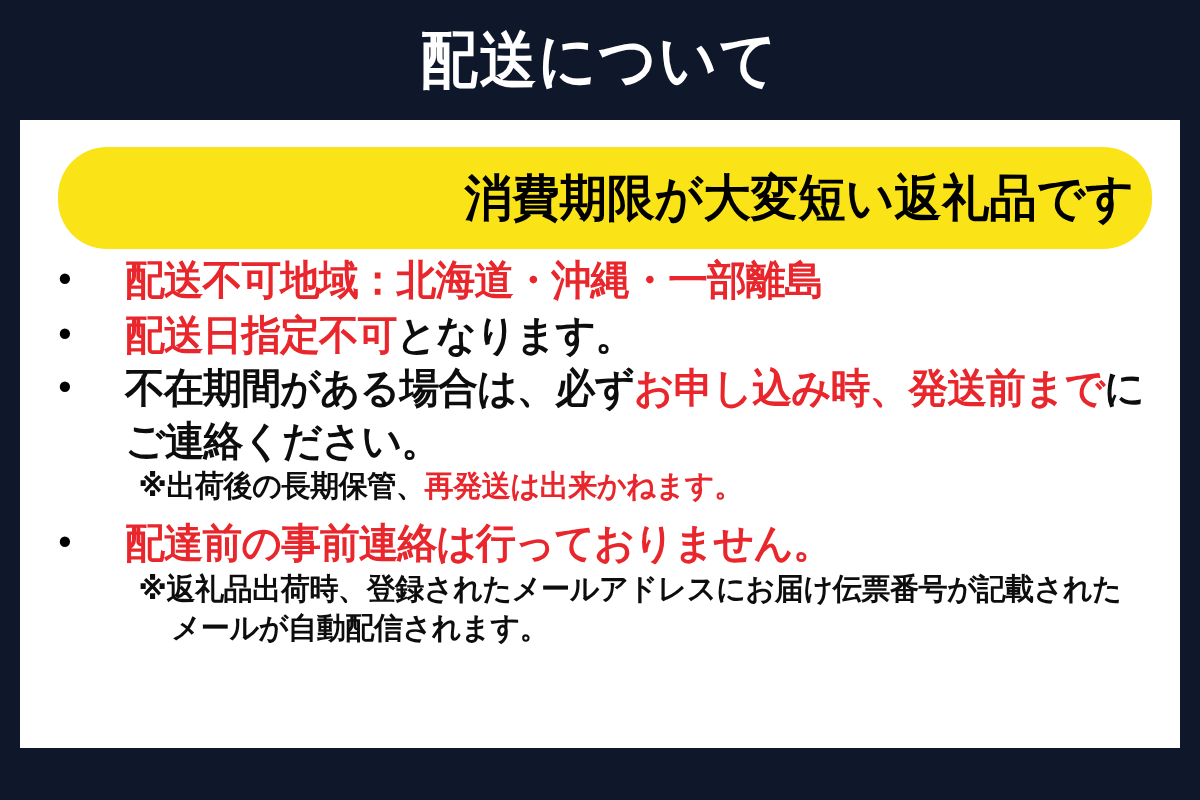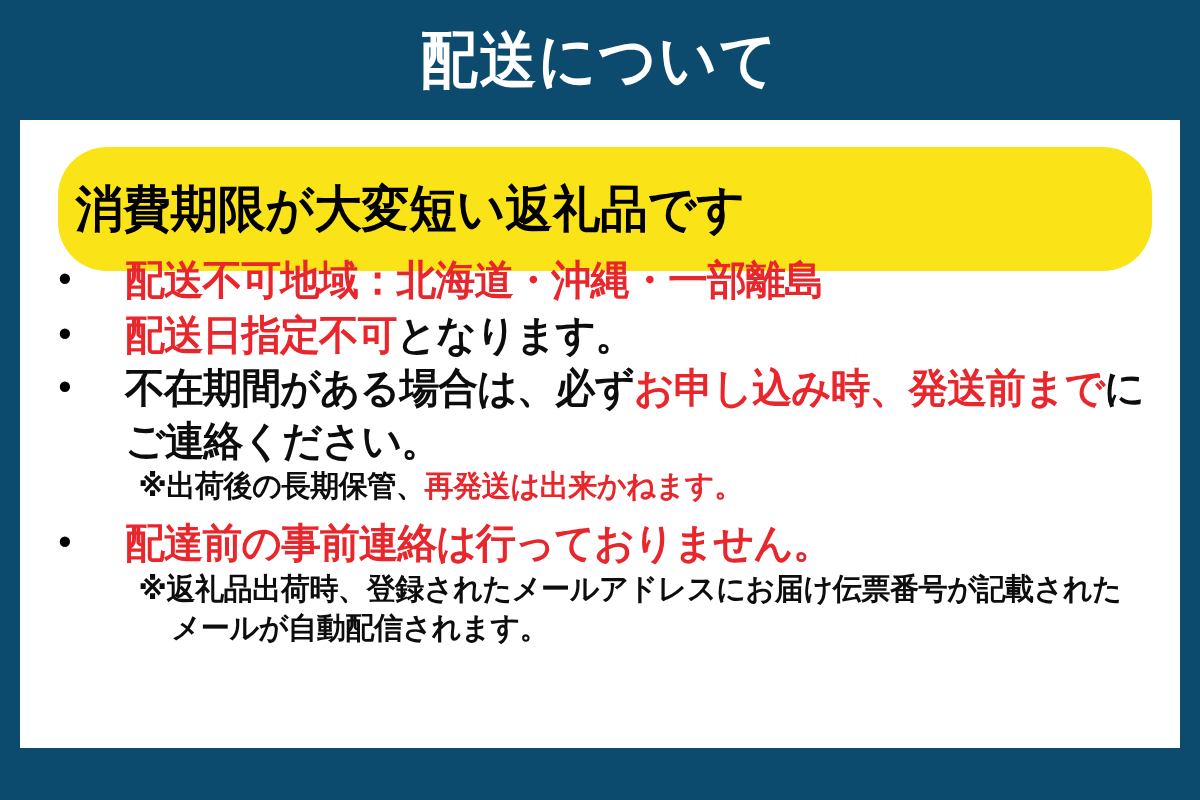--- a/index.html
+++ b/index.html
@@ -11,21 +11,21 @@
     height: 800px;
     overflow: hidden;
     font-family: "Liberation Sans", "DejaVu Sans", sans-serif;
     background: #c4252e;
   }
 
   #page {
     position: relative;
     width: 1200px;
     height: 800px;
-    background: #0c4a6e;
+    background: #0f172a;
     box-sizing: border-box;
   }
 
   
   .title-band {
     position: absolute;
     left: 0;
     top: 0;
     width: 1200px;
     height: 120px;
@@ -53,26 +53,26 @@
     background: #ffffff;
     box-sizing: border-box;
   }
 
   
   .pill {
     position: absolute;
     left: 38px;
     top: 27px;
     width: 1094px;
-    height: 124px;
+    height: 102px;
     background: #fae316;
     border-radius: 49px;
     display: flex;
     align-items: center;
-    justify-content: flex-start;
+    justify-content: flex-end;
   }
   .pill-text {
     color: #000000;
     font-size: 50px;
     font-weight: 700;
     line-height: 1;
     white-space: nowrap;
     letter-spacing: 0px;
     transform: scaleX(0.95);
   }

